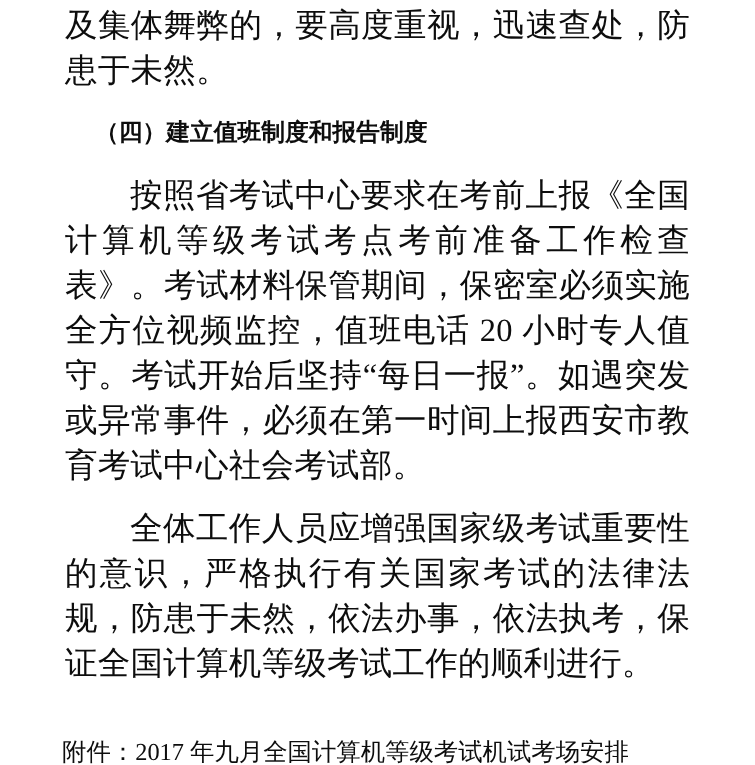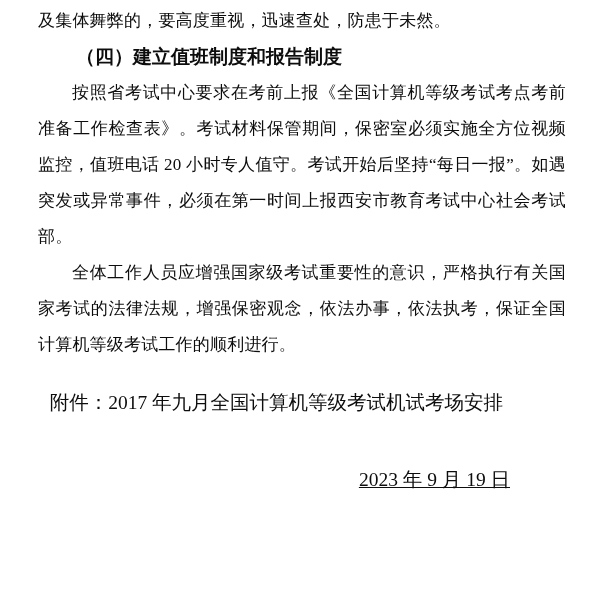--- a/index.html
+++ b/index.html
@@ -15,26 +15,26 @@
     overflow: hidden;
   }
   .page {
     position: relative;
     width: 604px;
     height: 612px;
     box-sizing: border-box;
     padding: 0 38px;
   }
   .para {
-    font-size: 17px;
+    font-size: 26px;
     line-height: 36px;
     letter-spacing: 0.2px;
     text-align: justify;
     text-justify: inter-ideograph;
-    margin: 0;
+    margin: 14px;
     white-space: pre-wrap;
   }
   .continued {
     margin-top: 3px;
   }
   .heading {
     font-size: 19px;
     line-height: 36px;
     font-weight: bold;
     margin: 0;
@@ -67,21 +67,21 @@
 <body>
 
 <div class="page">
 
   <p class="para continued">及集体舞弊的，要高度重视，迅速查处，防患于未然。</p>
 
   <p class="heading">（四）建立值班制度和报告制度</p>
 
   <p class="para indent">按照省考试中心要求在考前上报《全国计算机等级考试考点考前准备工作检查表》。考试材料保管期间，保密室必须实施全方位视频监控，值班电话 20 小时专人值守。考试开始后坚持“每日一报”。如遇突发或异常事件，必须在第一时间上报西安市教育考试中心社会考试部。</p>
 
-  <p class="para indent">全体工作人员应增强国家级考试重要性的意识，严格执行有关国家考试的法律法规，增强保密观念，依法办事，依法执考，保证全国计算机等级考试工作的顺利进行。</p>
+  <p class="para indent">全体工作人员应增强国家级考试重要性的意识，严格执行有关国家考试的法律法规，防患于未然，依法办事，依法执考，保证全国计算机等级考试工作的顺利进行。</p>
 
   <div class="spacer-1"></div>
 
   <p class="attachment indent">附件：2017 年九月全国计算机等级考试机试考场安排</p>
 
   <div class="spacer-2"></div>
 
 
   <p class="sign sign-date">2023 年 9 月 19 日</p>
 

